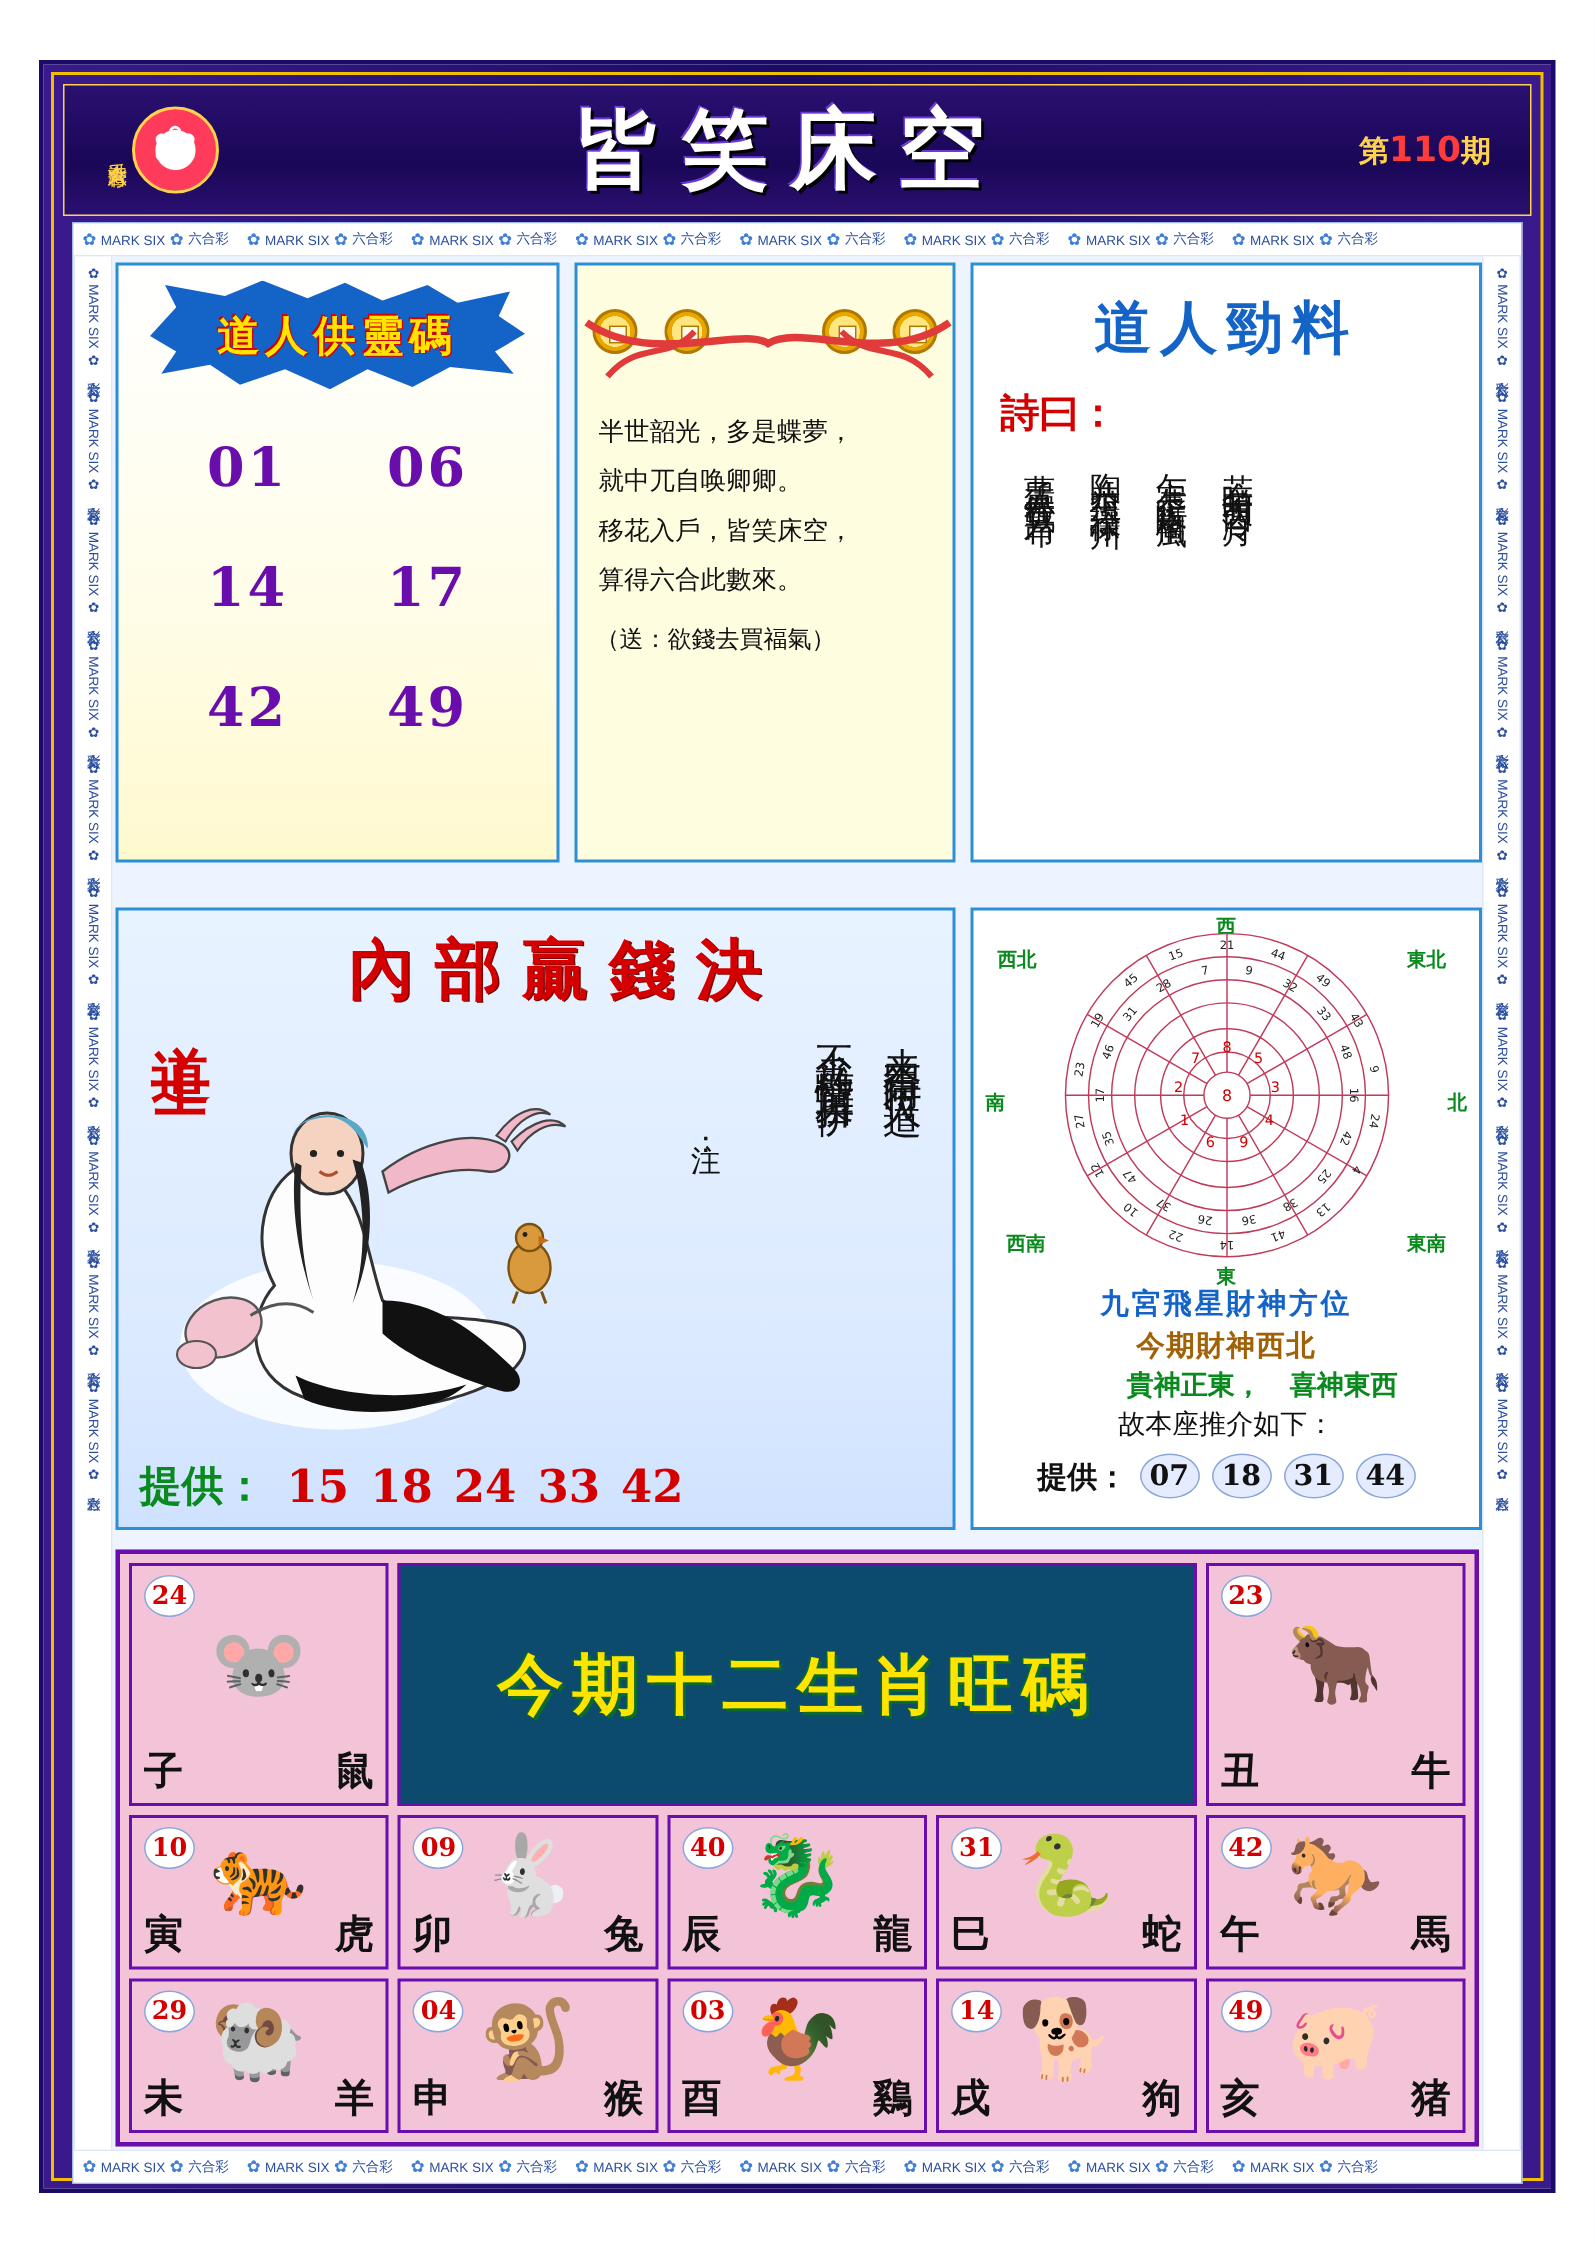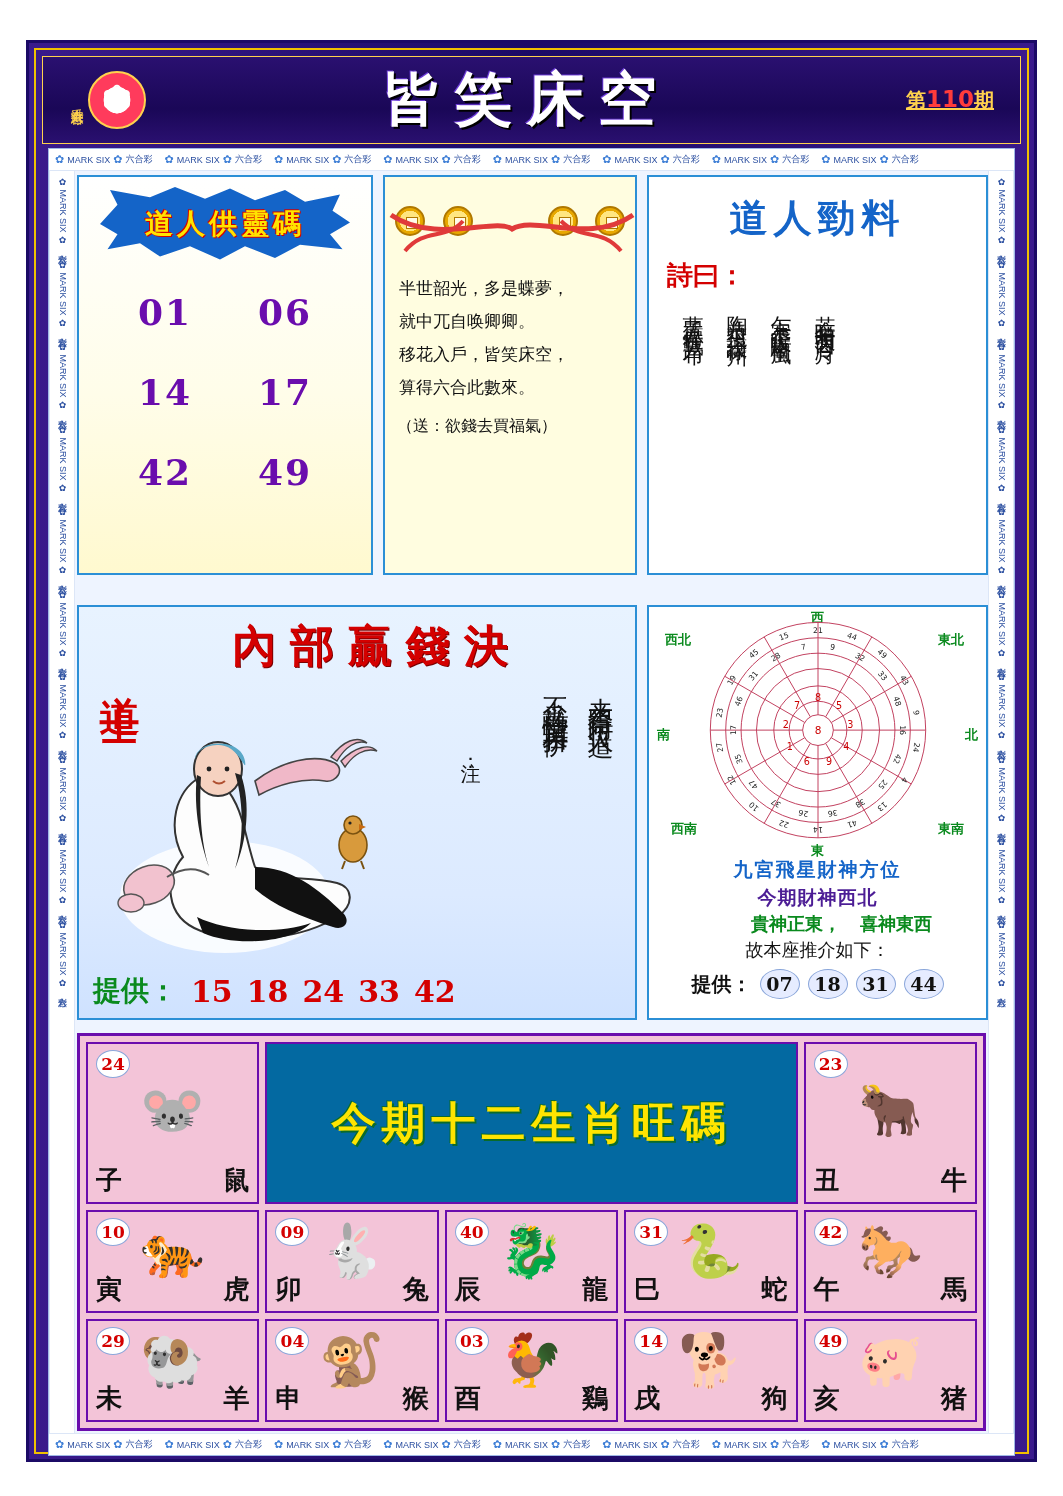--- a/index.html
+++ b/index.html
@@ -58,21 +58,21 @@
     flex:1; text-align:center; position:relative;
   }
   .header-title span {
     font-family:"DejaVu Serif", serif;
     font-size:58px; font-weight:bold; color:#ffffff;
     letter-spacing:14px;
     text-shadow:2px 2px 0 #000, -1px -1px 0 #6b3ad6;
   }
   .issue {
     width:140px; text-align:center; color:#ffd24d;
-    font-size:20px; font-weight:bold; font-family:"DejaVu Sans", sans-serif;text-decoration:underline;
+    font-size:20px; font-weight:bold; font-family:"DejaVu Sans", sans-serif;
   }
   .issue b { color:#ff3b3b; font-size:23px; }
 
   
   .main {
     position:absolute; left:48px; top:148px; width:967px; height:1308px;
     background:#eef4ff;
     border:1px solid #9fb8e6;
   }
   
@@ -263,21 +263,21 @@
   .lbl-e { left:50%; bottom:2px; transform:translateX(-50%); }
   .lbl-n { right:8px; top:50%; transform:translateY(-50%); }
   .lbl-s { left:8px; top:50%; transform:translateY(-50%); }
   .lbl-nw { left:16px; top:24px; }
   .lbl-ne { right:22px; top:24px; }
   .lbl-sw { left:22px; bottom:24px; }
   .lbl-se { right:22px; bottom:24px; }
   .mr-lines { text-align:center; margin-top:-6px; }
   .mr-lines div { font-family:"DejaVu Serif", serif; line-height:1.45; }
   .mr1 { font-size:19px; color:#1464c8; font-weight:bold; letter-spacing:2px; }
-  .mr2 { font-size:19px; color:#4c1d95; font-weight:bold; letter-spacing:1px; }
+  .mr2 { font-size:19px; color:#a16207; font-weight:bold; letter-spacing:1px; }
   .mr3 { font-size:18px; color:#0a8a1e; font-weight:bold;padding-left:48px; }
   .mr4 { font-size:18px; color:#111; }
   .mr-provide {
     display:flex; align-items:center; justify-content:center; gap:8px; margin-top:6px;
   }
   .mr-provide .lbl { font-family:"DejaVu Serif", serif; font-size:20px; color:#111; font-weight:bold; }
   .ball {
     width:40px; height:30px; border-radius:50%;
     background:#e6ecff; border:1px solid #8aa6da;
     display:flex; align-items:center; justify-content:center;
@@ -286,21 +286,21 @@
 
   
   .zodiac {
     position:relative; margin-top:8px; height:398px;
     border:3px solid #6a0dad; background:#f3c4d8;
     padding:6px;
   }
   .z-grid { display:grid; grid-template-columns:repeat(5,1fr); gap:6px; height:100%; }
   .z-banner {
     grid-column:2 / span 3;
-    background:#0369a1; border:2px solid #6a0dad;
+    background:#0c4a6e; border:2px solid #6a0dad;
     display:flex; align-items:center; justify-content:center;
   }
   .z-banner span {
     font-family:"DejaVu Serif", serif; font-size:44px; font-weight:bold;
     color:#ffe400; letter-spacing:6px;
     text-shadow:2px 2px 0 #0a6b2a, -1px -1px 0 #0a6b2a;
   }
   .zcell {
     position:relative; background:#f3c4d8; border:2px solid #6a0dad;
     overflow:hidden;

